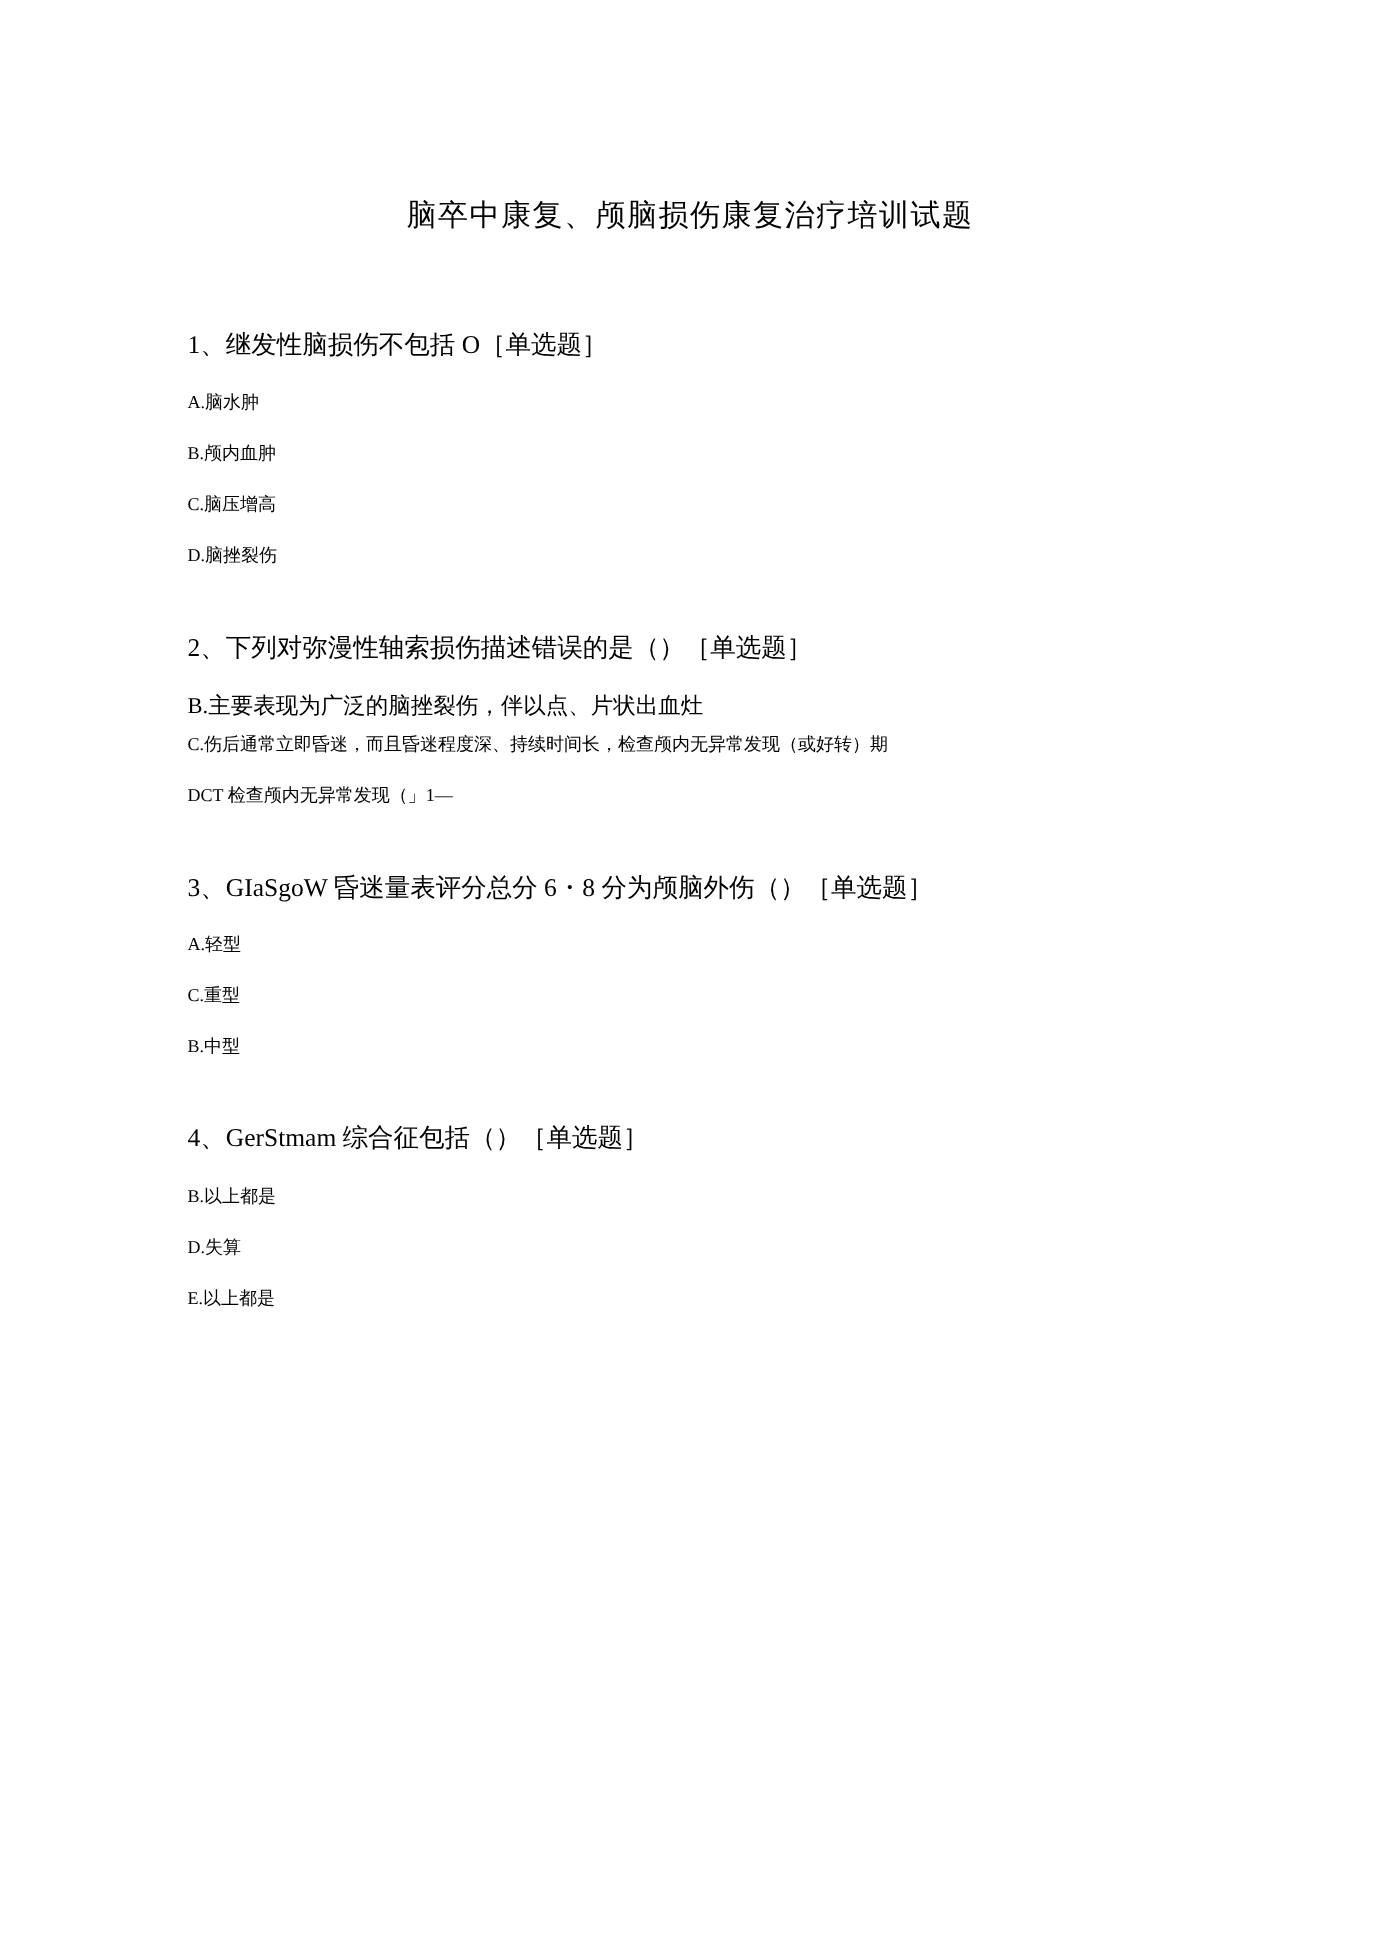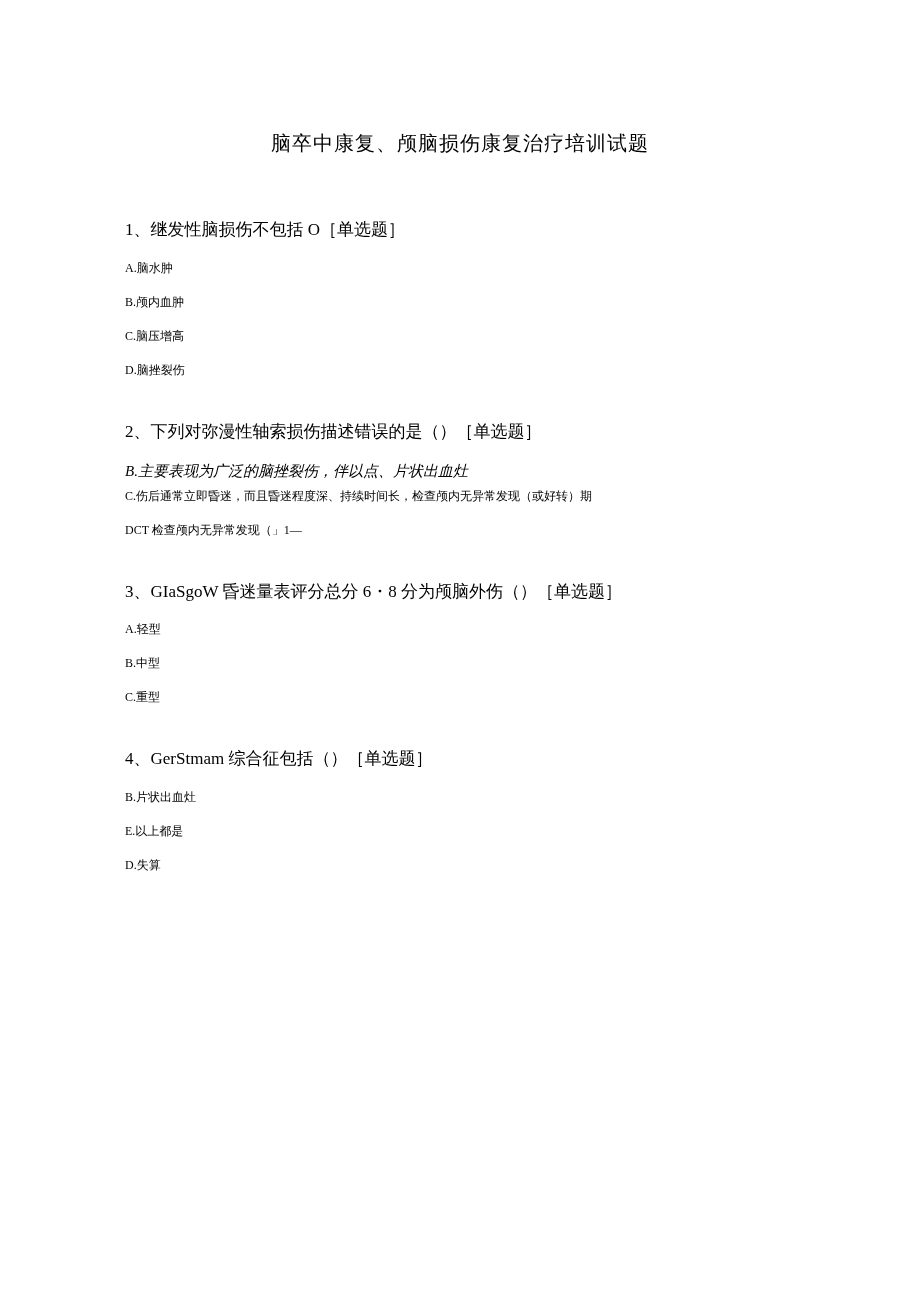--- a/index.html
+++ b/index.html
@@ -29,21 +29,20 @@
     }
     .option {
       font-size: 12px;
       margin-bottom: 16px;
       line-height: 1.5;
     }
     .option-tight {
       font-size: 15px;
       margin-bottom: 4px;
       line-height: 1.5;
-      font-style: italic;
     }
     .question-block {
       margin-bottom: 40px;
     }
   </style>
 </head>
 <body>
 
 <h1 class="title">脑卒中康复、颅脑损伤康复治疗培训试题</h1>
 
@@ -60,22 +59,22 @@
   <div class="option-tight">B.主要表现为广泛的脑挫裂伤，伴以点、片状出血灶</div>
   <div class="option">C.伤后通常立即昏迷，而且昏迷程度深、持续时间长，检查颅内无异常发现（或好转）期</div>
   <div class="option">
     <span>DCT 检查颅内无异常发现（」1—</span>
   </div>
 </div>
 
 <div class="question-block">
   <div class="question-stem">3、GIaSgoW 昏迷量表评分总分 6・8 分为颅脑外伤（）［单选题］</div>
   <div class="option">A.轻型</div>
+  <div class="option">C.重型</div>
   <div class="option">B.中型</div>
-  <div class="option">C.重型</div>
 </div>
 
 <div class="question-block">
   <div class="question-stem">4、GerStmam 综合征包括（）［单选题］</div>
-  <div class="option">B.片状出血灶</div>
+  <div class="option">B.以上都是</div>
+  <div class="option">D.失算</div>
   <div class="option">E.以上都是</div>
-  <div class="option">D.失算</div>
 </div>
 
 </body></html>

